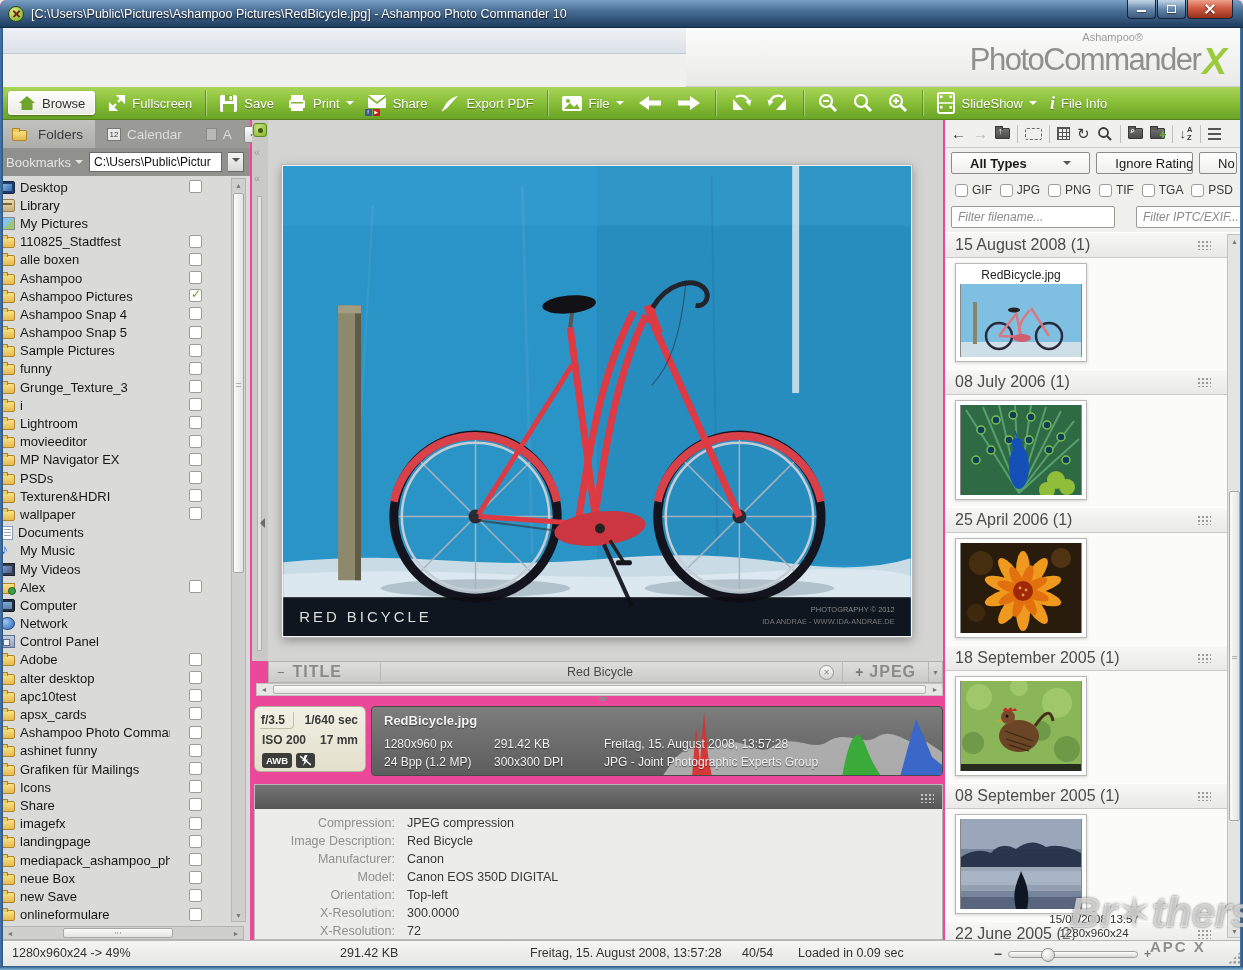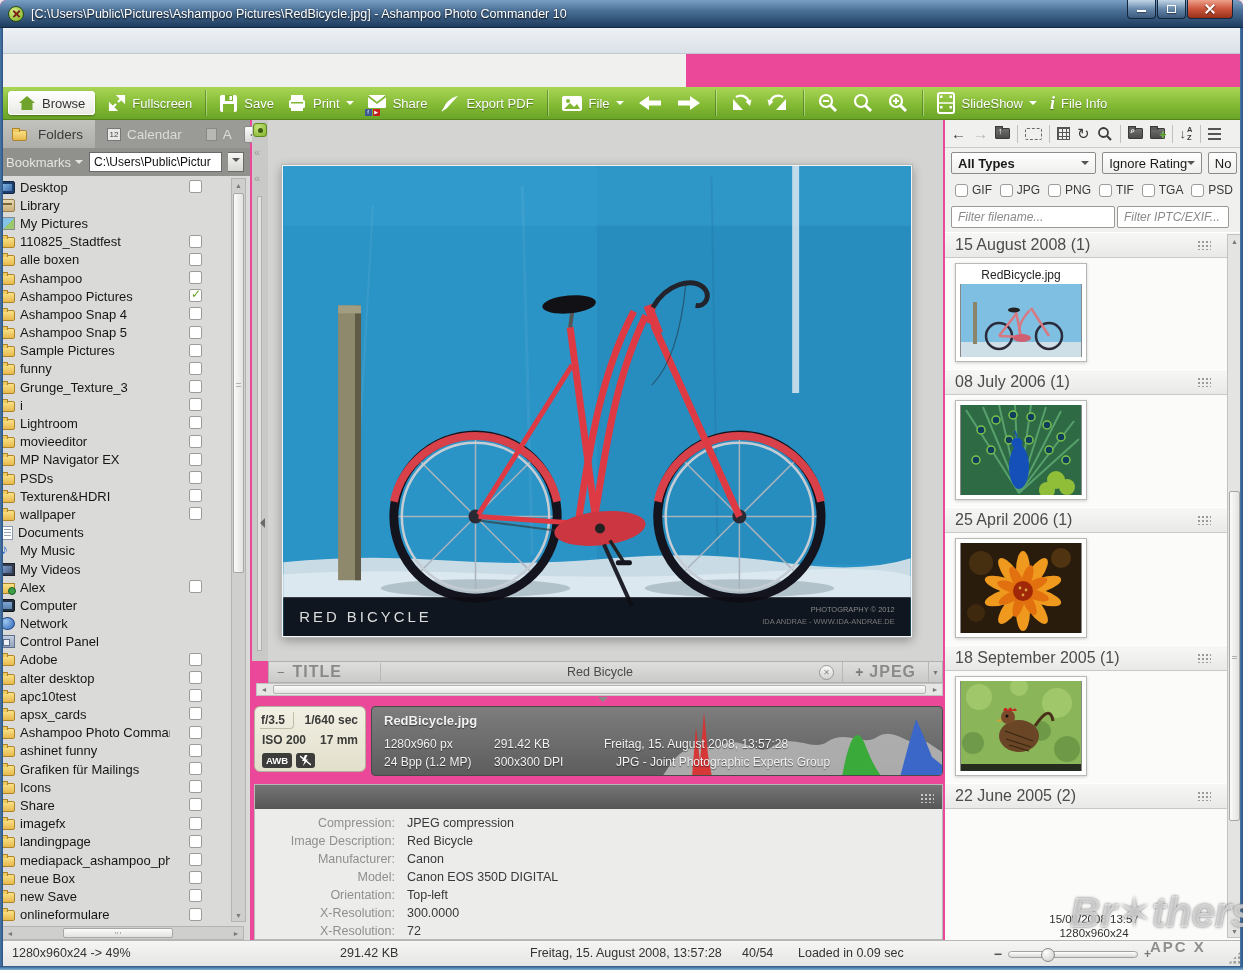--- a/index.html
+++ b/index.html
@@ -167,26 +167,26 @@
   .fbadge{position:absolute;font-size:9px;color:#fff;left:3px;top:-2px;font-weight:bold;}
   .fplus{position:absolute;right:-2px;bottom:-3px;color:#4da01c;font-weight:bold;font-size:12px;text-shadow:0 0 1px #fff;}
   .dashico{width:17px;height:12px;border:1px dashed #6a6a68;border-radius:2px;}
   .gridico{width:13px;height:13px;border:1px solid #555553;
     background:repeating-linear-gradient(#555553 0 1px,transparent 1px 4px),repeating-linear-gradient(90deg,#555553 0 1px,transparent 1px 4px);}
   .listico{width:13px;height:12px;background:repeating-linear-gradient(#555553 0 2px,transparent 2px 5px);}
   .sortico{display:flex;align-items:center;font-size:13px;color:#3c3c3a;font-weight:bold;}
   .sortico .az{display:flex;flex-direction:column;font-size:7.5px;line-height:1;font-weight:bold;margin-left:1px;}
   .rp-filters{height:30px;display:flex;align-items:center;padding:0 6px;gap:6px;}
   .sel{height:22px;background:linear-gradient(#ffffff,#efefed);border:1px solid #8c8c8a;border-radius:2px;
-    display:flex;align-items:center;padding:0 6px;font-size:13px;color:#1a1a1a;overflow:hidden;white-space:nowrap;}
+    display:flex;align-items:center;padding:0 18px;font-size:13px;color:#1a1a1a;overflow:hidden;white-space:nowrap;}
   .sel .gcaret{margin-left:auto;}
   .rp-formats{height:24px;display:flex;align-items:center;padding:0 10px;justify-content:space-between;}
   .fmt{display:flex;align-items:center;gap:4px;font-size:12px;color:#3a3a38;}
   .fcb{width:13px;height:13px;background:#fff;border:1px solid #9c9c9a;border-radius:3px;}
-  .rp-inputs{height:30px;display:flex;align-items:center;padding:0 6px;gap:2px;}
+  .rp-inputs{height:30px;display:flex;align-items:center;padding:0 6px;gap:21px;}
   .rp-inputs input{height:22px;border:1px solid #9a9a98;border-radius:2px;font-size:12px;padding:0 6px;
     font-family:"Liberation Sans",sans-serif;color:#333;}
   .rp-inputs input::placeholder{color:#8a8a88;font-style:italic;}
   .thumbs{position:absolute;left:0;top:112px;right:0;bottom:0;background:#fbfbfa;overflow:hidden;}
   .group-h{height:26px;background:linear-gradient(#f7f7f5,#e9e9e7);border-top:1px solid #fff;border-bottom:1px solid #c9c9c7;
     display:flex;align-items:center;padding:0 10px;font-size:16px;color:#4c4c4a;}
   .group-h .dots{margin-left:auto;margin-right:22px;}
   .group-b{padding:5px 0 7px 10px;min-height:2px;}
   .thumb{background:#fff;border:1px solid #b8b8b6;padding:4px;width:132px;box-shadow:0 1px 3px rgba(0,0,0,.18);}
   .tname{font-size:12px;text-align:center;color:#222;height:16px;overflow:hidden;}
@@ -248,20 +248,26 @@
   <span class="mitem"></span>
       <span class="mitem"></span>
       <span class="mitem"></span>
       <span class="mitem"></span>
       <span class="mitem"></span>
       <span class="mitem"></span>
       <span class="mitem"></span>
       <span class="mitem"></span>
     </div>
 
+  <div class="logopanel">
+    <div class="brand">
+      <span class="brand-small">Ashampoo®</span>
+      <span class="brand-row">PhotoCommander</span><span class="brand-x">X</span>
+    </div>
+  </div>
 
   <div class="ribbon">
 
   <div class="rtab"></div>
       <div class="rtab"></div>
       <div class="rtab"></div>
       <div class="rtab"></div>
       <div class="rtab"></div>
     </div>
 
@@ -770,21 +776,21 @@
         <path d="M30,70 L34,20 L38,55 L42,5 L46,48 L50,70 Z" fill="#d83030" opacity="0.95"></path>
         <path d="M180,70 C188,25 196,18 204,40 C210,55 214,62 220,70 Z" fill="#3aaa3a"></path>
         <path d="M238,70 L246,40 L254,12 L262,30 L270,50 L280,58 L280,70 Z" fill="#3b68c8"></path>
       </svg>
       <div class="dp-name">RedBicycle.jpg</div>
       <div class="dp-cell" style="left:12px;top:30px;">1280x960 px</div>
       <div class="dp-cell" style="left:12px;top:48px;">24 Bpp (1.2 MP)</div>
       <div class="dp-cell" style="left:122px;top:30px;">291.42 KB</div>
       <div class="dp-cell" style="left:122px;top:48px;">300x300 DPI</div>
       <div class="dp-cell" style="left:232px;top:30px;">Freitag, 15. August 2008, 13:57:28</div>
-      <div class="dp-cell" style="left:244px;top:48px;">JPG - Joint Photographic Experts Group</div>
+      <div class="dp-cell" style="left:232px;top:48px;">JPG - Joint Photographic Experts Group</div>
     </div>
 
     <div class="metapanel">
       <div class="meta-head">
 
       <div class="mtab"></div>
           <div class="mtab"></div>
           <div class="mtab"></div>
         </div>
       <span class="meta-dots"></span>
@@ -1069,20 +1075,42 @@
                   <path d="M40,38 l-5,1.5 5,1.5 Z" fill="#d8a030"></path>
                   <circle cx="46" cy="35" r="1.5" fill="#111"></circle>
                   <rect y="83" width="120" height="7" fill="#141414" opacity="0.85"></rect>
                 </svg></div>
 
               </div>
           </div>
         </div>
         <div class="group">
           <div class="group-h">
+            <span>08 September 2005 (1)</span>
+            <span class="dots"></span>
+          </div>
+          <div class="group-b">
+
+          <div class="thumb">
+
+                <div class="pic"><svg viewBox="0 0 120 90" width="122" height="90">
+                  <rect width="120" height="90" fill="#76849c"></rect>
+                  <rect width="120" height="30" fill="#9aa6ba"></rect>
+                  <path d="M0,38 Q15,28 30,34 Q40,22 55,30 Q70,18 85,28 Q100,24 120,34 L120,52 L0,52 Z" fill="#232e46" opacity="0.92"></path>
+                  <rect y="48" width="120" height="18" fill="#b6c0ce" opacity="0.8"></rect>
+                  <rect y="62" width="120" height="10" fill="#a8b2c2" opacity="0.6"></rect>
+                  <rect y="78" width="120" height="12" fill="#46506a" opacity="0.6"></rect>
+                  <path d="M55,90 C50,70 58,60 60,52 C64,62 70,72 66,90 Z" fill="#0e1624"></path>
+                </svg></div>
+
+              </div>
+          </div>
+        </div>
+        <div class="group">
+          <div class="group-h">
             <span>22 June 2005 (2)</span>
             <span class="dots"></span>
           </div>
 
         </div>
       </div>
     <div class="rp-vscroll">
       <span class="sarrow" style="top:0;left:0;">▲</span>
       <div class="sthumb" style="top:256px;height:330px;">
           <span class="sgrip"></span>

